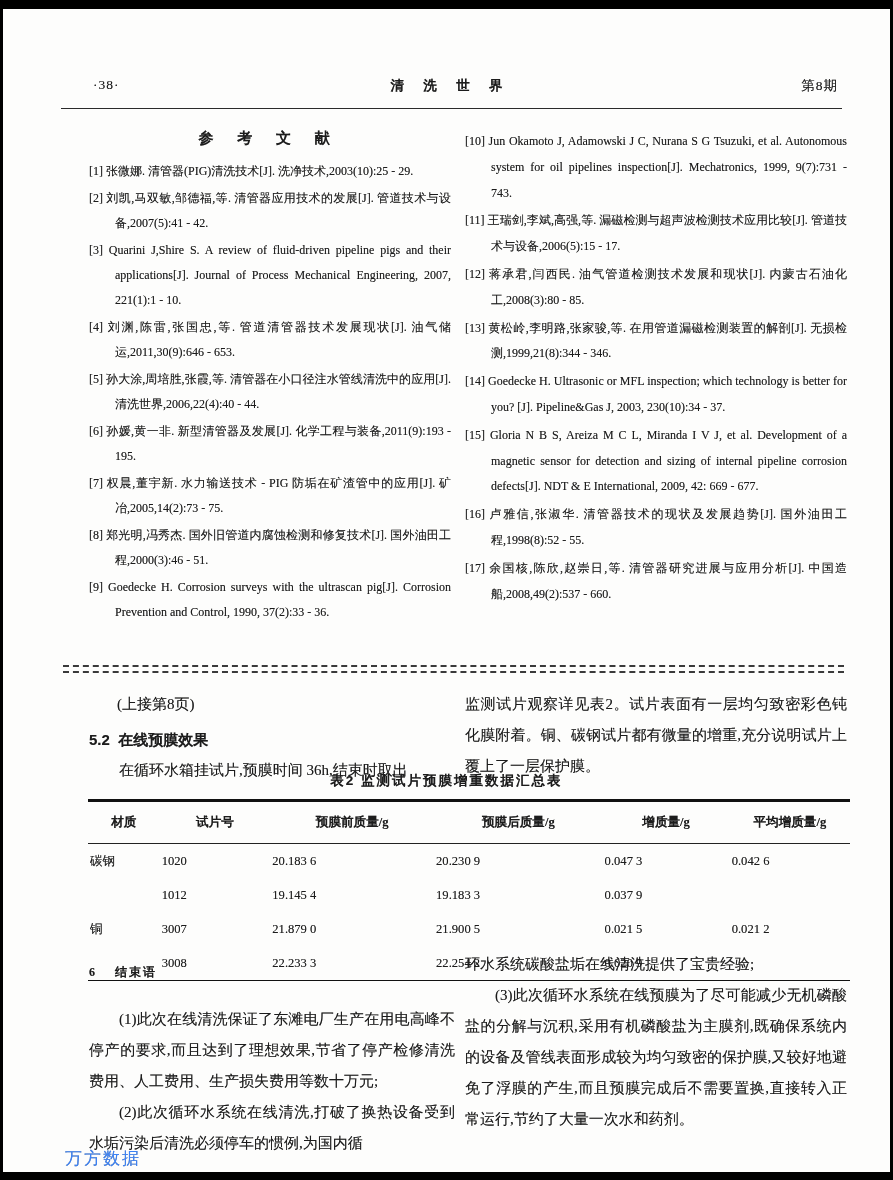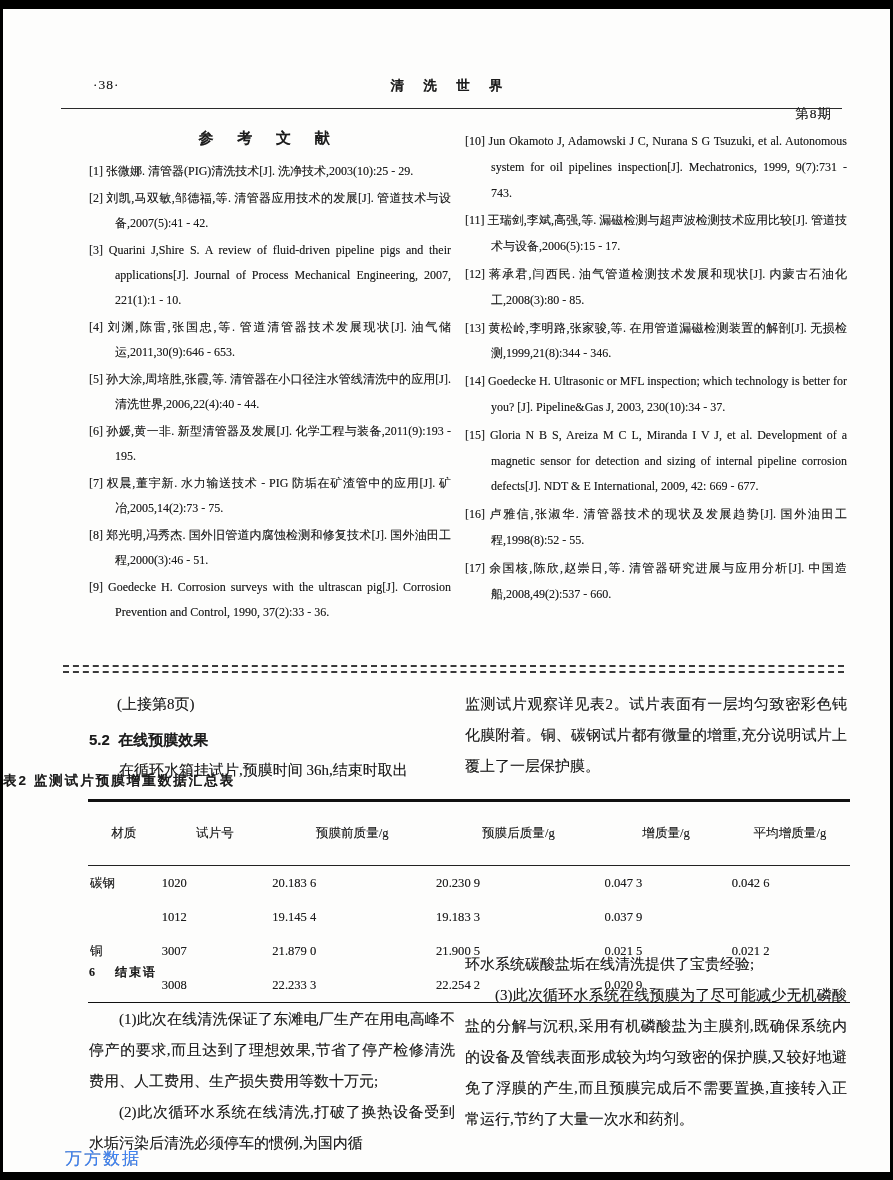--- a/index.html
+++ b/index.html
@@ -15,21 +15,21 @@
     overflow:hidden;
     font-family:"Liberation Serif","DejaVu Serif",serif;
     color:#1c1c1c;
   }
   .scan-text{ text-shadow:0 0 0.6px rgba(20,20,20,0.45); }
 
   
   .header{position:absolute;top:68px;left:60px;right:52px;height:22px;font-size:13.5px;}
   .header .pageno{position:absolute;left:30px;top:0;letter-spacing:1px;}
   .header .journal{position:absolute;left:0;right:0;top:0;text-align:center;letter-spacing:8px;font-weight:bold;}
-  .header .issue{position:absolute;right:6px;top:0;letter-spacing:1px;margin-top:28px;}
+  .header .issue{position:absolute;right:0;top:0;letter-spacing:1px;}
   .header-rule{position:absolute;top:99px;left:58px;right:48px;border-top:1.6px solid #2a2a2a;}
 
   
   .refs-title{position:absolute;top:120px;left:85px;width:362px;text-align:center;
     font-size:15px;font-weight:bold;letter-spacing:10px;}
   .refs{position:absolute;font-size:12px;line-height:25px;text-align:justify;}
   .refs-left{top:150px;left:86px;width:362px;}
   .refs-right{top:120px;left:462px;width:382px;line-height:25.8px;}
   .refs ol{list-style:none;margin:0;padding:0;}
   .refs li{padding-left:26px;text-indent:-26px;margin-bottom:2px;}
@@ -39,28 +39,28 @@
     border-top:2px dashed #3a3a3a;border-bottom:2px dashed #3a3a3a;}
 
   
   .cont-left{position:absolute;top:680px;left:86px;width:366px;font-size:15px;line-height:31px;}
   .cont-right{position:absolute;top:680px;left:462px;width:382px;font-size:15px;line-height:31px;text-align:justify;}
   .cont-note{display:block;margin-left:28px;}
   .subsection-title{display:block;font-weight:bold;margin-top:4px;font-family:"Liberation Sans","DejaVu Sans",sans-serif;}
   .indent{ text-indent:2em; margin:0; }
 
   
-  .table-title{position:absolute;top:763px;left:0;right:0;text-align:left;
+  .table-title{position:absolute;top:763px;left:0;right:0;text-align:center;
     font-size:13.5px;font-weight:bold;letter-spacing:2px;
     font-family:"Liberation Sans","DejaVu Sans",sans-serif;}
   .datatable{position:absolute;top:790px;left:85px;width:762px;border-collapse:collapse;
     font-size:12.6px;}
   .datatable thead tr{border-top:3px solid #111;border-bottom:1.2px solid #222;}
   .datatable tbody tr:last-child{border-bottom:1.6px solid #111;}
-  .datatable th{font-weight:normal;padding:23px 2px;text-align:center;}
+  .datatable th{font-weight:bold;padding:12px 2px;text-align:center;}
   .datatable td{padding:9px 2px;text-align:left;}
 
   
   .concl-left{position:absolute;top:948px;left:86px;width:366px;font-size:15px;line-height:31px;text-align:justify;}
   .concl-right{position:absolute;top:940px;left:462px;width:382px;font-size:15px;line-height:31px;text-align:justify;}
   .concl-title{display:block;font-size:12px;font-weight:bold;margin-bottom:16px;letter-spacing:2px;
     font-family:Liberation Serif, serif;}
   .concl-title .num{margin-right:18px;}
 
   .watermark{position:absolute;left:62px;top:1138px;font-size:17px;color:#3b82f6;

